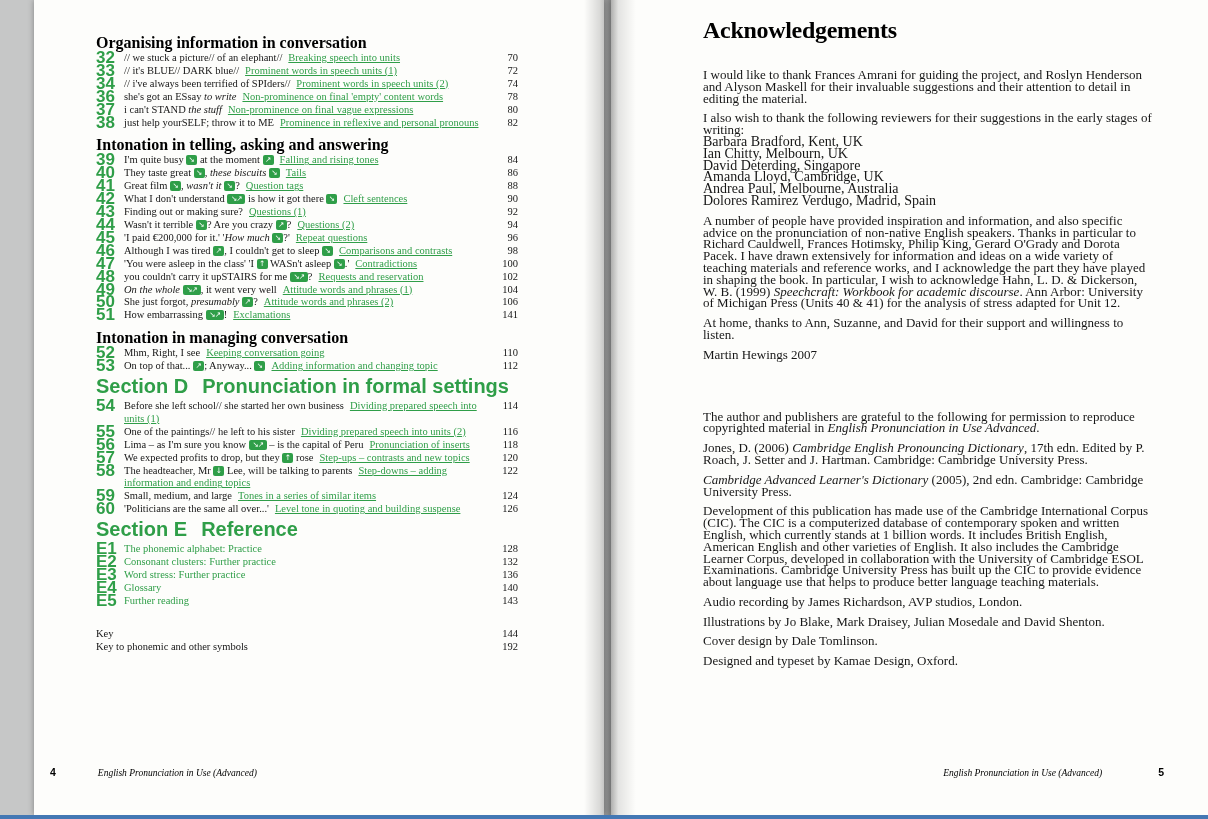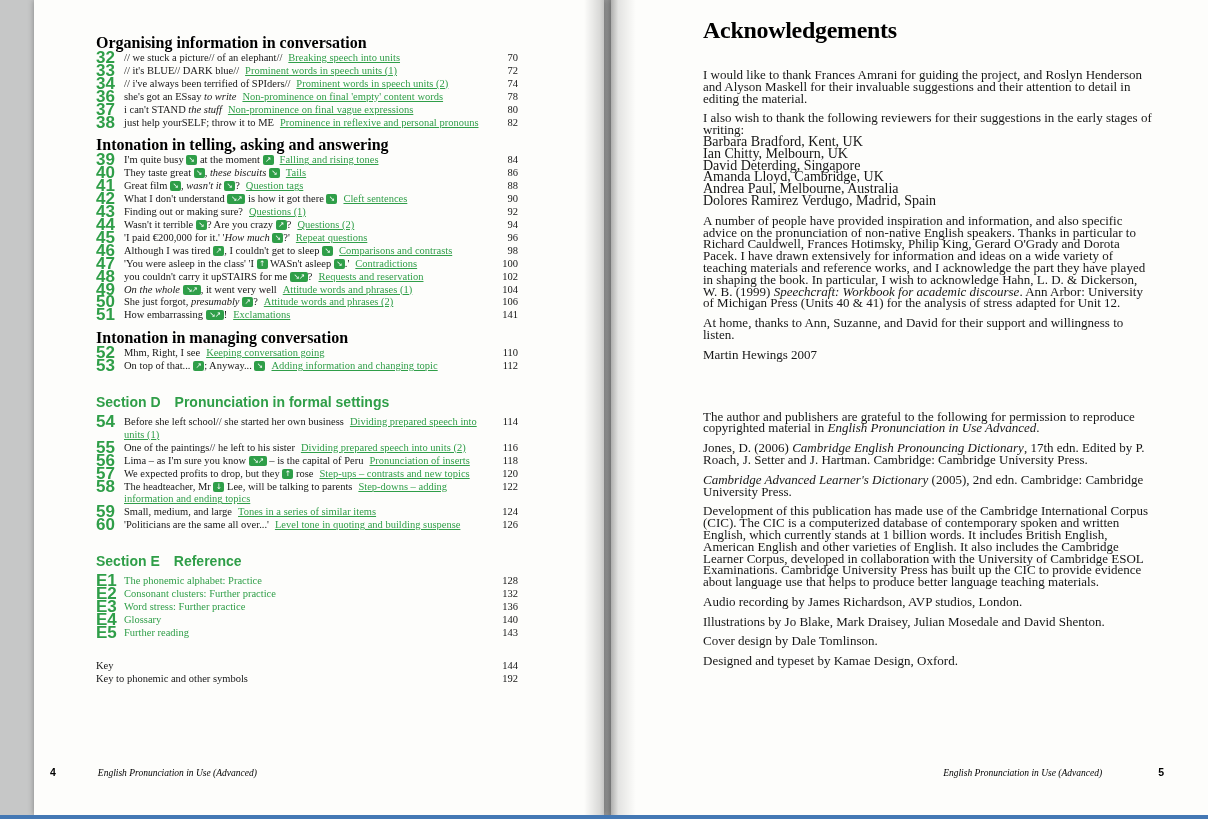--- a/index.html
+++ b/index.html
@@ -16,22 +16,22 @@
     position:absolute;top:0;bottom:4px;left:584px;width:52px;z-index:5;pointer-events:none;
     background:linear-gradient(90deg,rgba(0,0,0,0) 0%,rgba(0,0,0,.14) 30%,rgba(50,50,50,.42) 50%,rgba(0,0,0,.10) 66%,rgba(0,0,0,0) 100%);
   }
   #bottom-rule{position:absolute;left:0;right:0;bottom:0;height:4px;background:#4478b4;z-index:6;}
 
   
   #toc{position:absolute;left:62px;top:36px;width:422px;font-size:10.5px;line-height:12.9px;color:#161616;}
   .toc-heading{font-weight:bold;font-size:16px;line-height:13px;margin:9px 0 3px;color:#000;}
   .toc-heading:first-child{margin-top:0;}
   .section-heading{
-    font-family:"Liberation Sans",sans-serif;font-weight:bold;font-size:14px;line-height:16px;
-    color:var(--green);margin:21px 0 6px;
+    font-family:"Liberation Sans",sans-serif;font-weight:bold;font-size:20px;line-height:16px;
+    color:var(--green);margin:5px 0 6px;
   }
   .section-heading .sec-label{margin-right:14px;}
   .toc-row{display:flex;align-items:flex-start;}
   .toc-num{
     flex:0 0 28px;font-family:"Liberation Sans",sans-serif;font-weight:bold;
     color:var(--green);font-size:17px;line-height:12.9px;
   }
   .toc-body{flex:1 1 auto;padding-right:8px;}
   .toc-page{flex:0 0 26px;text-align:right;}
   .topic{color:var(--green);margin-left:6px;text-decoration:underline;}

